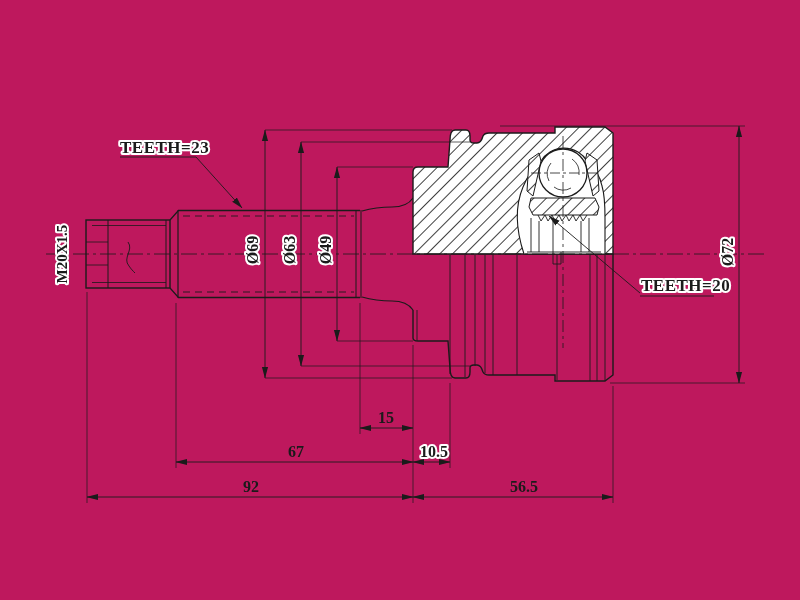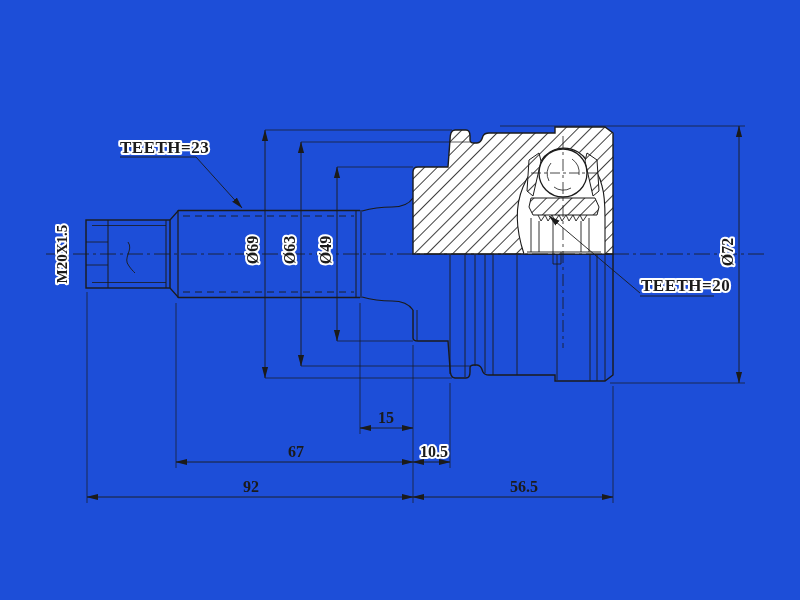--- a/index.html
+++ b/index.html
@@ -1,16 +1,16 @@
 <!DOCTYPE html>
 <html><head>
 <meta charset="utf-8">
 <style>
   html,body{margin:0;padding:0;background:#fff;width:800px;height:600px;overflow:hidden;}
-  .sheet{position:relative;width:800px;height:600px;background:#1d4ed8;font-family:"Liberation Serif",serif;}
+  .sheet{position:relative;width:800px;height:600px;background:#be185d;font-family:"Liberation Serif",serif;}
   svg text{font-family:"Liberation Serif",serif;font-weight:bold;fill:#1b1b1b;
            paint-order:stroke;stroke:#ffffff;stroke-width:4px;stroke-linejoin:round;}
   svg .nohalo{stroke:none;}
 </style>
 </head>
 <body>
 
 <div class="sheet">
 <svg width="800" height="600" viewBox="0 0 800 600">
   <defs>

